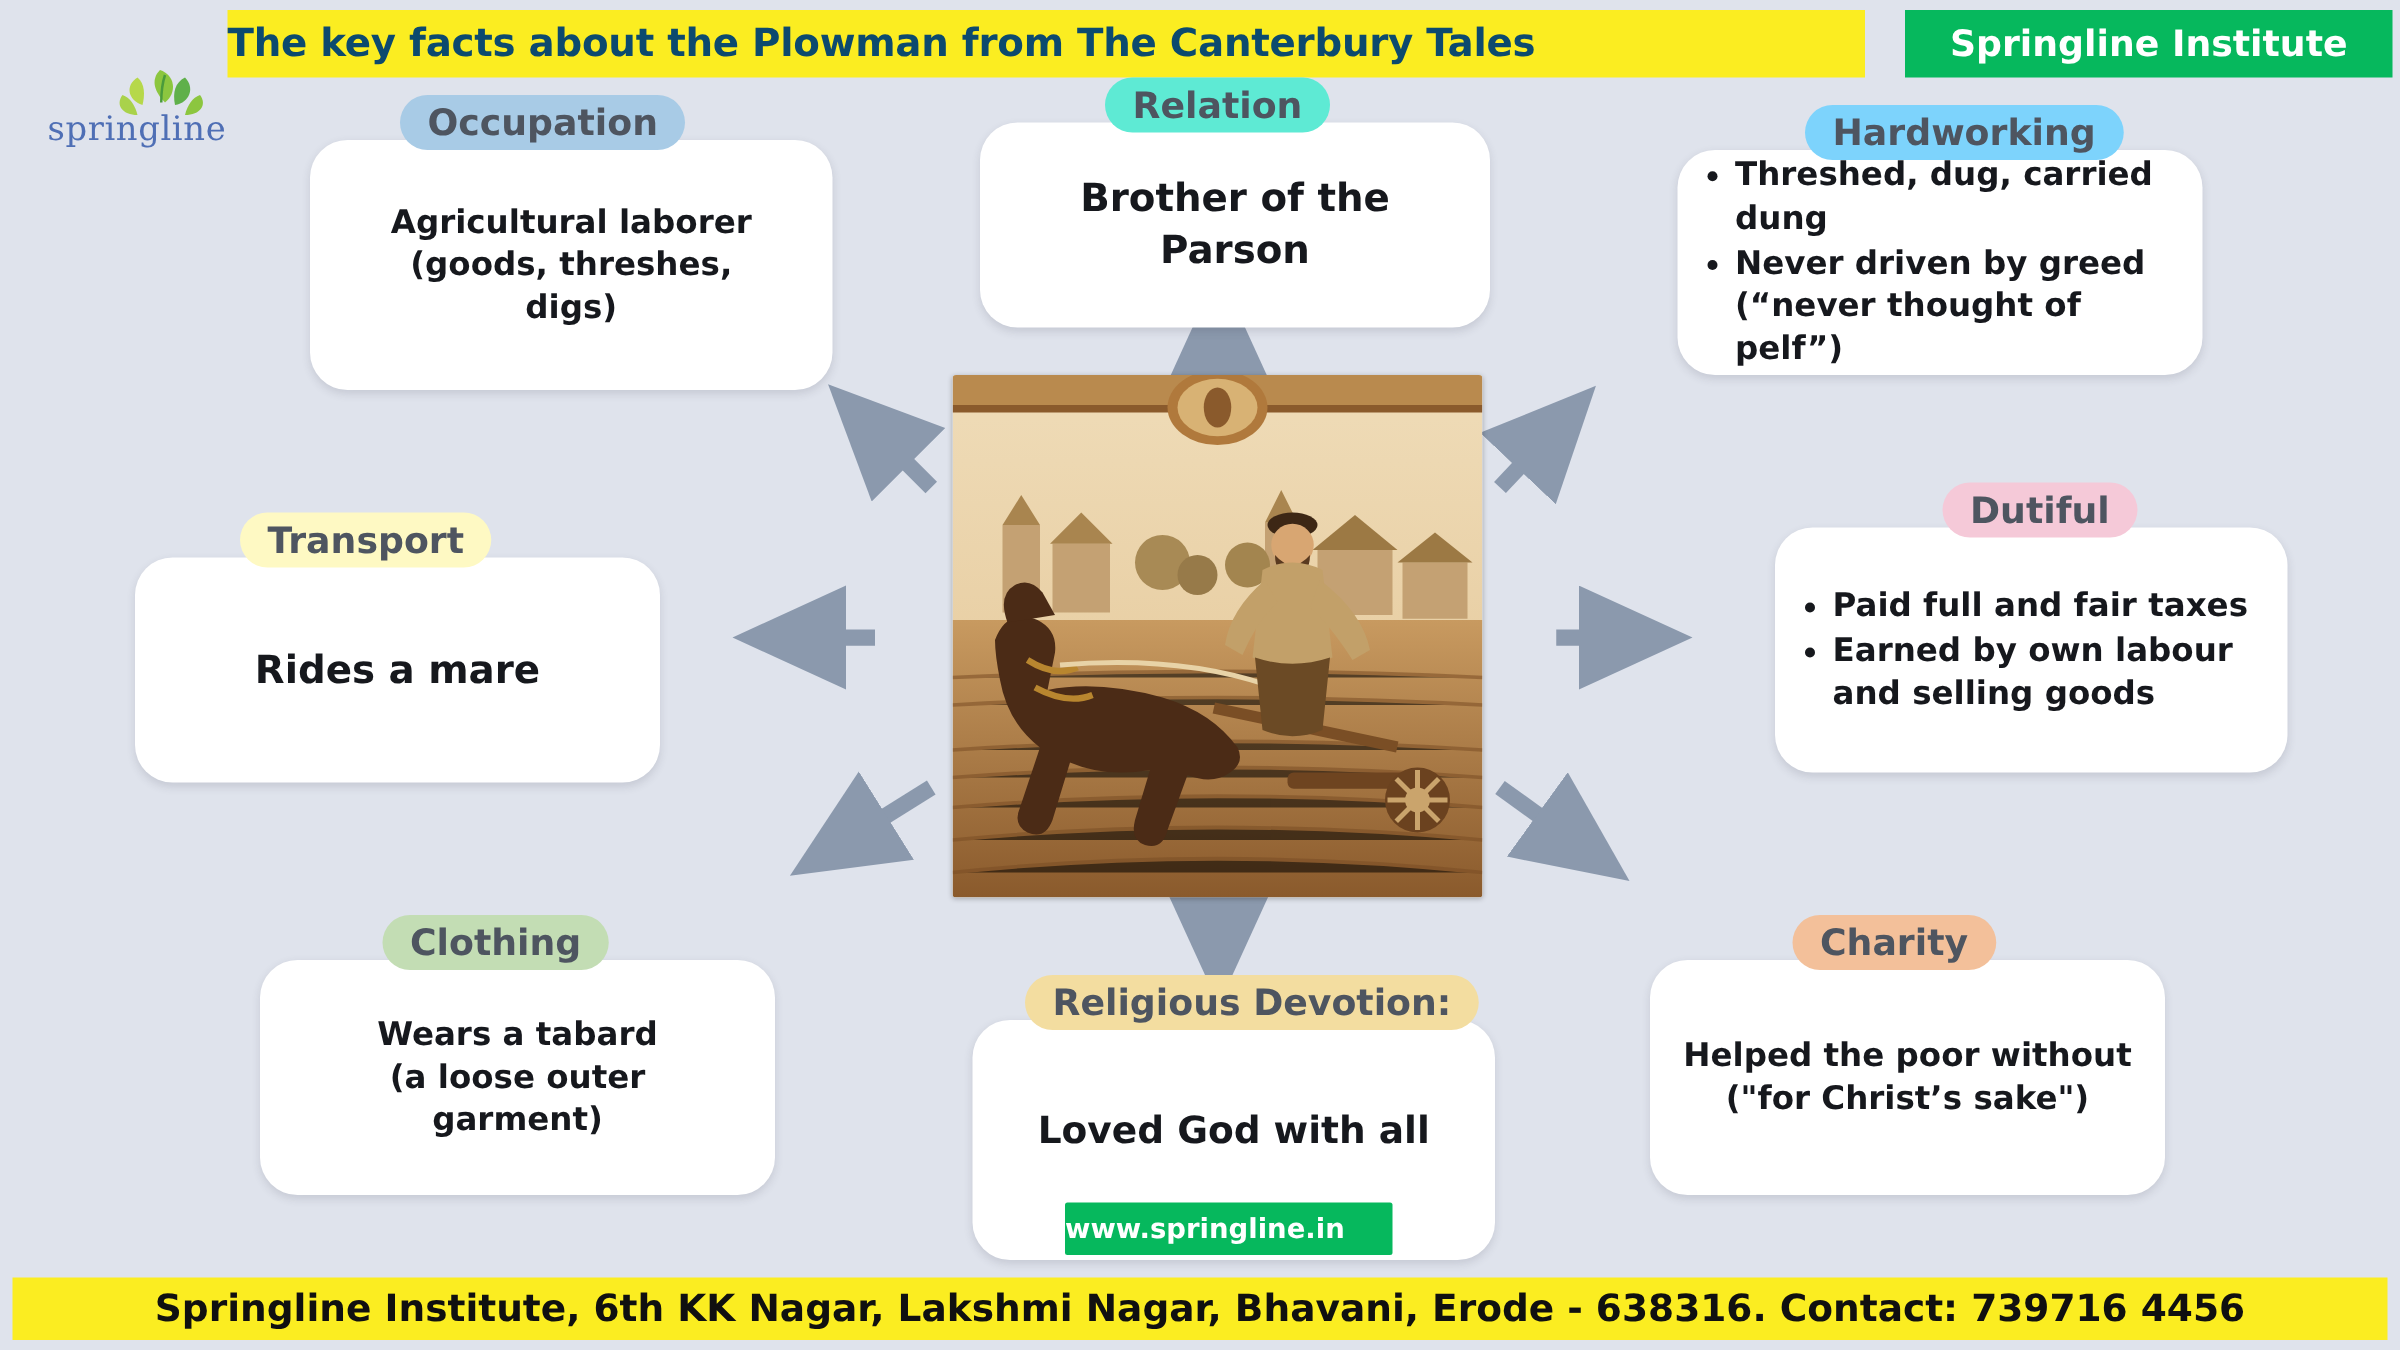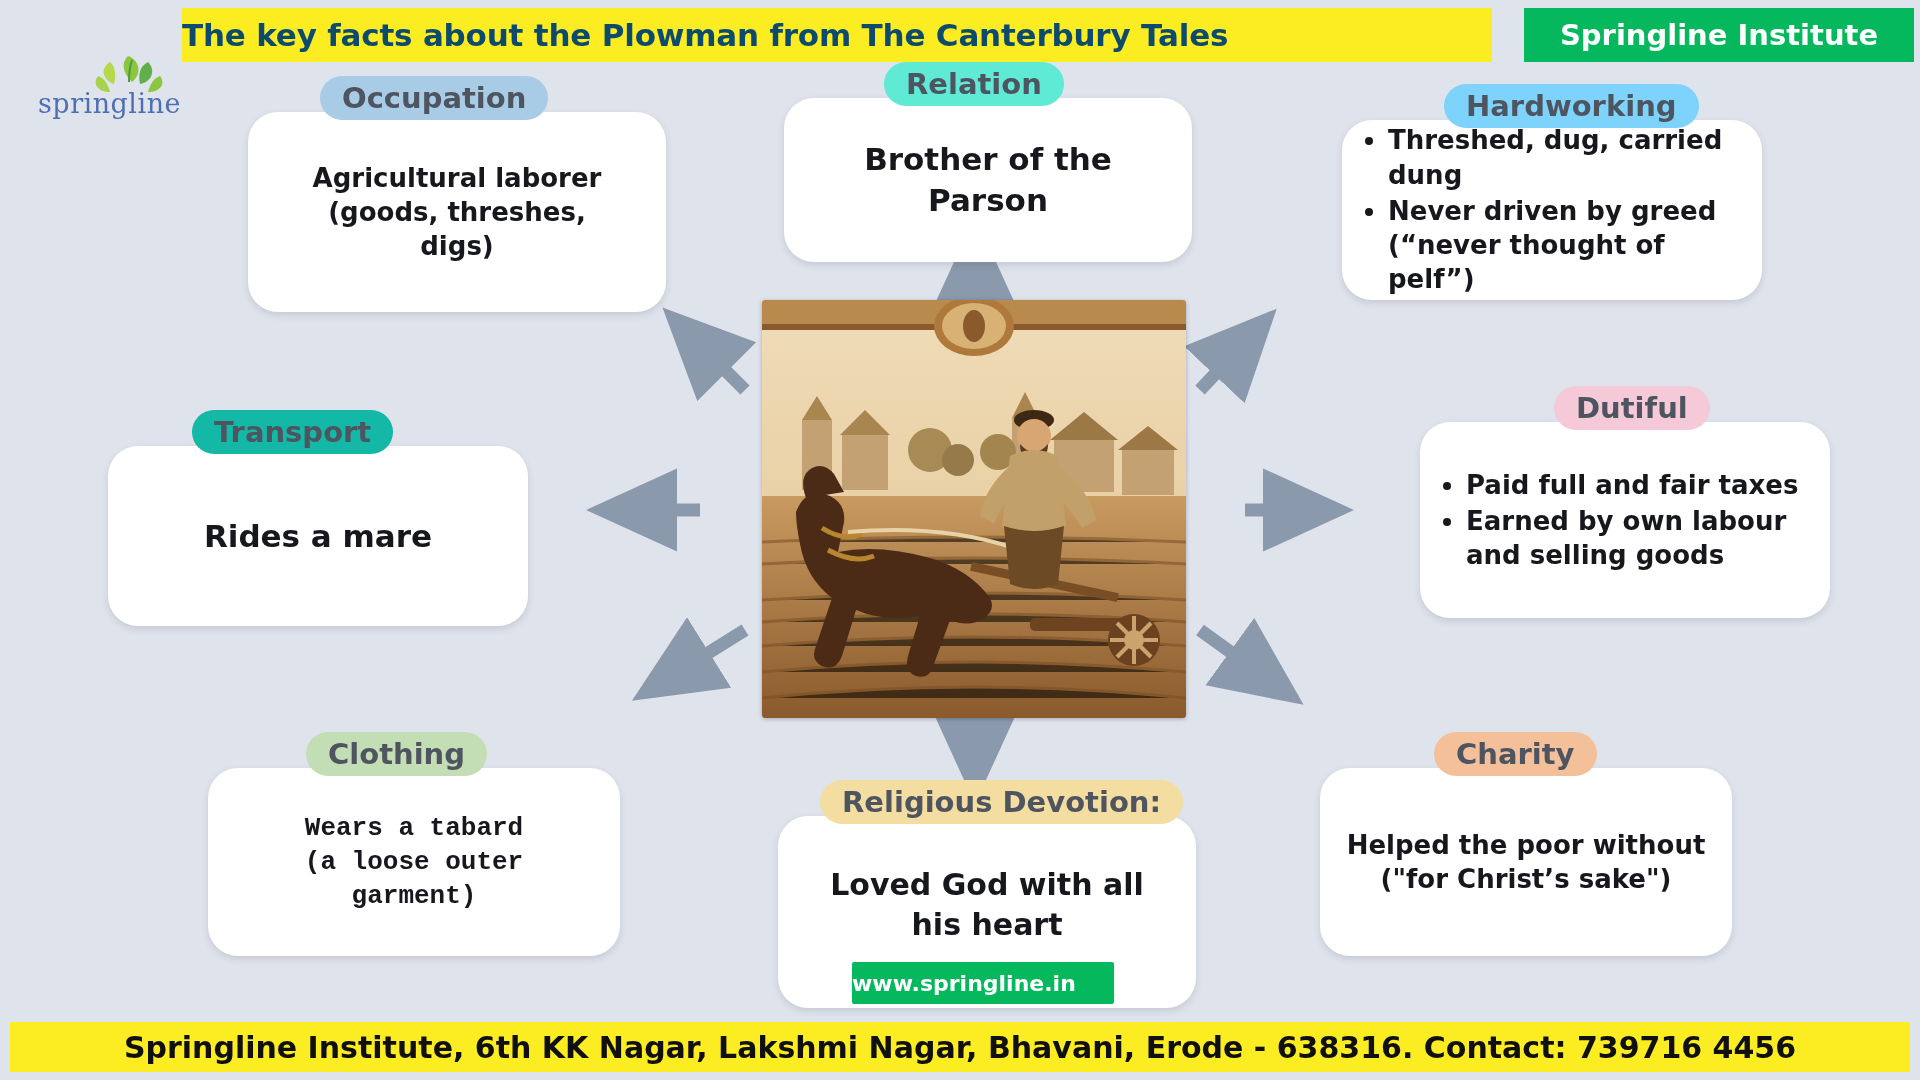--- a/index.html
+++ b/index.html
@@ -263,21 +263,21 @@
 </div>
 <div class="card" style="left:1342px; top:120px; width:420px; height:180px;">
   <div class="card-body">
     <ul>
       <li>Threshed, dug, carried dung</li>
       <li>Never driven by greed (“never thought of pelf”)</li>
     </ul>
   </div>
 </div>
 
-<div class="chip" style="left:192px; top:410px; background:#14b8a6;">
+<div class="chip" style="left:192px; top:410px; background:#fef9c3;">
   <span>Transport</span>
 </div>
 <div class="card" style="left:108px; top:446px; width:420px; height:180px;">
   <div class="card-body center" style="font-size:31px;">
     <div>Rides a mare</div>
   </div>
 </div>
 
 <div class="chip" style="left:1554px; top:386px; background:#f5c9d8;">
   <span>Dutiful</span>
@@ -287,35 +287,34 @@
     <ul>
       <li>Paid full and fair taxes</li>
       <li>Earned by own labour and selling goods</li>
     </ul>
   </div>
 </div>
 
 <div class="chip" style="left:306px; top:732px; background:#c3ddb4;">
   <span>Clothing</span>
 </div>
-<div class="card" style="left:208px; top:768px; width:412px; height:188px;font-family:Liberation Mono, monospace;">
+<div class="card" style="left:208px; top:768px; width:412px; height:188px;">
   <div class="card-body center">
     <div>Wears a tabard</div>
     <div>(a loose outer</div>
     <div>garment)</div>
   </div>
 </div>
 
 <div class="chip" style="left:820px; top:780px; background:#f3dda0;">
   <span>Religious Devotion:</span>
 </div>
 <div class="card" style="left:778px; top:816px; width:418px; height:192px;">
   <div class="card-body center" style="font-size:30px; margin-top:-14px;">
     <div>Loved God with all</div>
-    <div>his heart</div>
   </div>
 </div>
 
 <div class="chip" style="left:1434px; top:732px; background:#f3c09a;">
   <span>Charity</span>
 </div>
 <div class="card" style="left:1320px; top:768px; width:412px; height:188px;">
   <div class="card-body center">
     <div>Helped the poor without</div>
     <div>("for Christ’s sake")</div>

